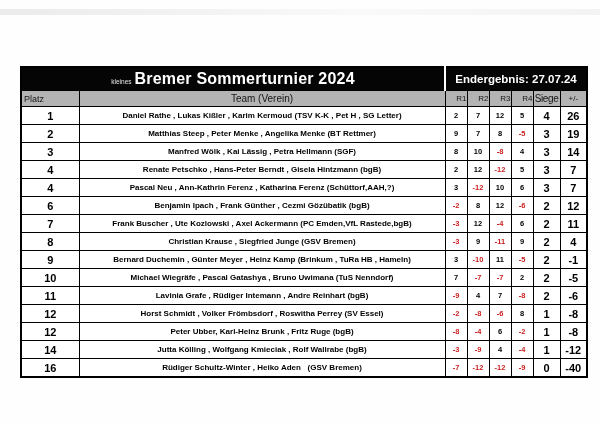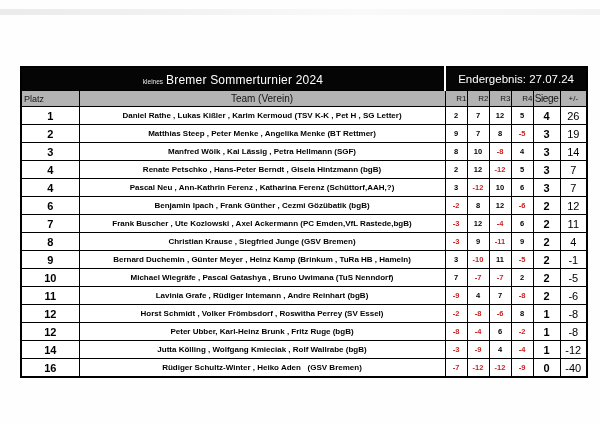--- a/index.html
+++ b/index.html
@@ -32,22 +32,22 @@
   
   tr.titlebar td {
     background: #050505;
     color: #ffffff;
     height: 22px;
     text-align: center;
     vertical-align: middle;
   }
   tr.titlebar td.left-title { border-right: 2px solid #ffffff; }
   .kleines { font-size: 6.5px; font-weight: normal; margin-right: 3px; color: #e8e8e8; }
-  .title-main { font-size: 12px; font-weight: normal; letter-spacing: .2px; }
-  .endergebnis { font-size: 11.5px; font-weight: normal; }
+  .title-main { font-size: 16px; font-weight: bold; letter-spacing: .2px; }
+  .endergebnis { font-size: 11.5px; font-weight: bold; }
 
   
   tr.colhead th {
     background: #b3b3b3;
     height: 15px;
     font-weight: normal;
     color: #151515;
     vertical-align: middle;
   }
   th.h-platz { font-size: 9px; text-align: left; padding-left: 2px; }
@@ -55,21 +55,21 @@
   th.h-round { font-size: 8px; font-weight: bold; text-align: right; }
   th.h-siege { font-size: 10px; text-align: center; letter-spacing: -0.4px; }
   th.h-pm    { font-size: 8px; text-align: center; }
 
   
   tbody td { height: 17px; text-align: center; vertical-align: middle; background: #ffffff; }
   td.platz { font-size: 11px; font-weight: bold; }
   td.team  { font-size: 8px;  font-weight: bold; margin-top: 18px; }
   td.round { font-size: 7.5px; font-weight: bold; }
   td.siege { font-size: 11px; font-weight: bold; }
-  td.pm    { font-size: 11px; font-weight: normal; text-align: center; }
+  td.pm    { font-size: 11px; font-weight: bold; text-align: center; }
   td.neg   { color: #cc1f1f; }
 </style>
 </head>
 <body>
 
 <div class="page">
   <div class="scan-smudge"></div>
 
   <table class="results">
     <colgroup>

